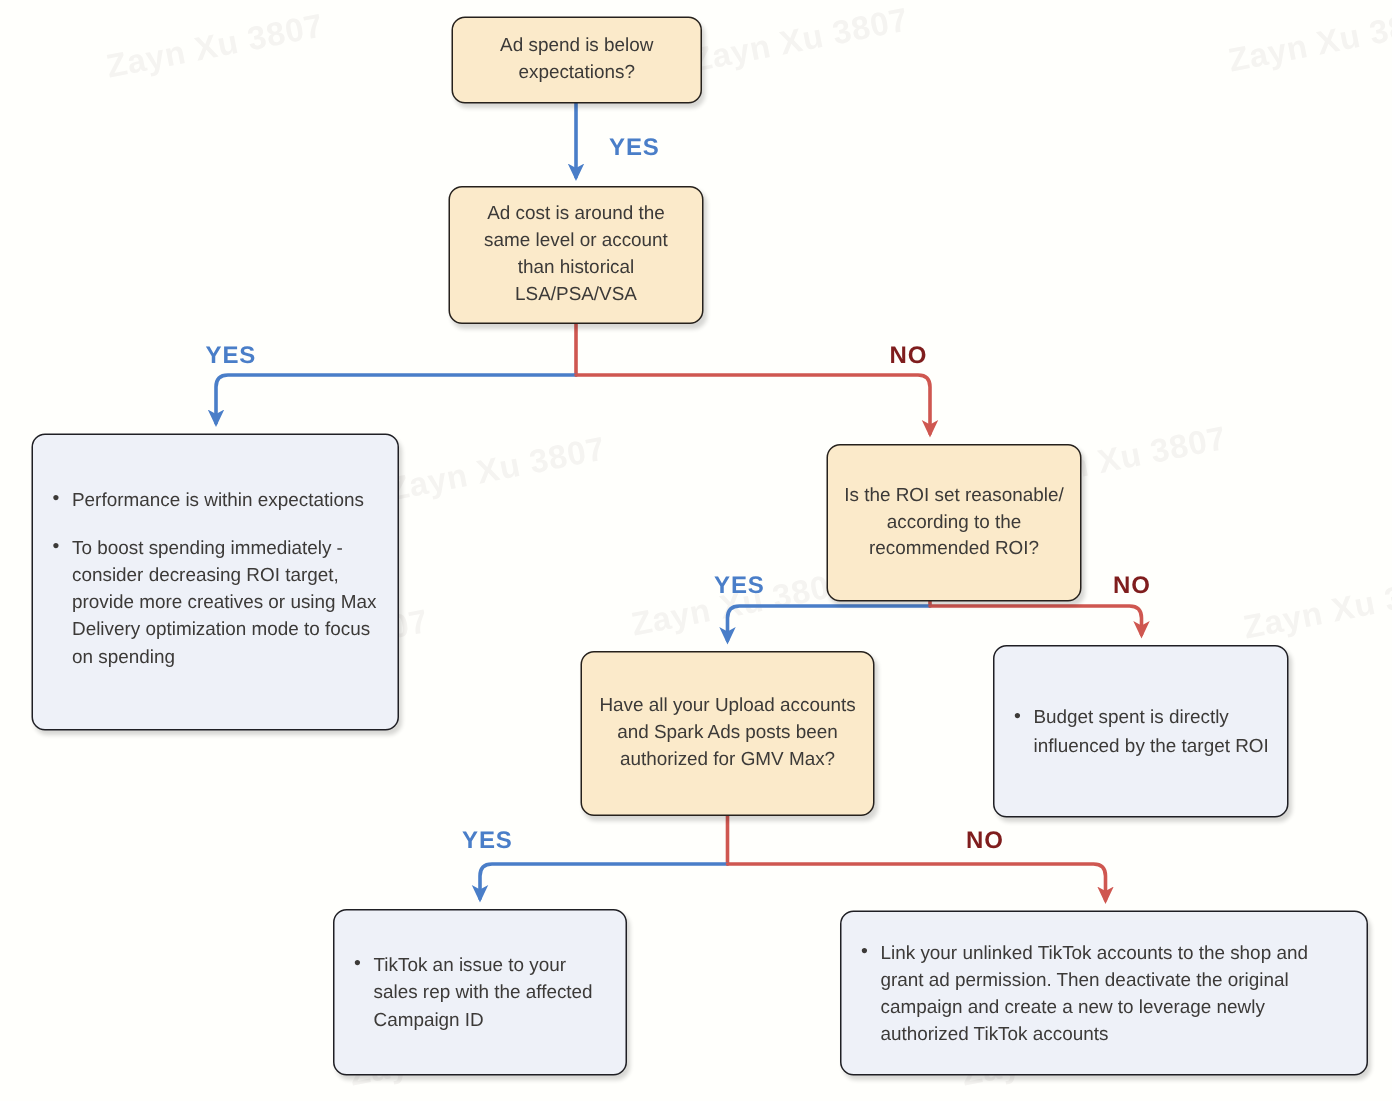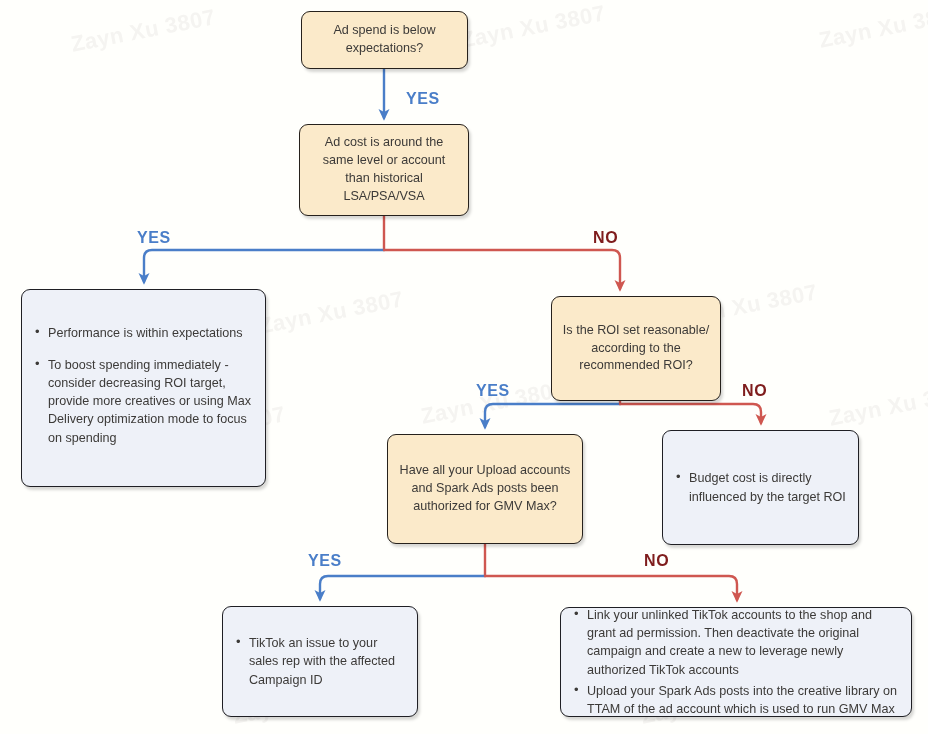--- a/index.html
+++ b/index.html
@@ -172,32 +172,31 @@
         <ul class="bullets spaced">
           <li>Performance is within expectations</li>
           <li>To boost spending immediately - consider decreasing ROI target, provide more creatives or using Max Delivery optimization mode to focus on spending</li>
         </ul>
       </div>
       <div class="node decision" style="left: 535px; top: 296px; width: 170px; height: 105px; margin-left: 16px;">
         <div class="txt">Is the ROI set reasonable/ according to the recommended ROI?</div>
       </div>
       <div class="node outcome" style="left: 662px; top: 430px; width: 197px; height: 115px;">
         <ul class="bullets">
-          <li>Budget cost is directly influenced by the target ROI</li>
+          <li>Budget spent is directly influenced by the target ROI</li>
         </ul>
       </div>
       <div class="node decision" style="left: 387px; top: 434px; width: 196px; height: 110px;">
         <div class="txt">Have all your Upload accounts and Spark Ads posts been authorized for GMV Max?</div>
       </div>
       <div class="node outcome" style="left: 222px; top: 606px; width: 196px; height: 111px;">
         <ul class="bullets">
           <li>TikTok an issue to your sales rep with the affected Campaign ID</li>
         </ul>
       </div>
       <div class="node outcome" style="left: 560px; top: 607px; width: 352px; height: 110px;">
         <ul class="bullets">
           <li>Link your unlinked TikTok accounts to the shop and grant ad permission. Then deactivate the original campaign and create a new to leverage newly authorized TikTok accounts</li>
-          <li>Upload your Spark Ads posts into the creative library on TTAM of the ad account which is used to run GMV Max</li>
         </ul>
       </div>
     </div>
 
 </div>
 
 </body></html>

